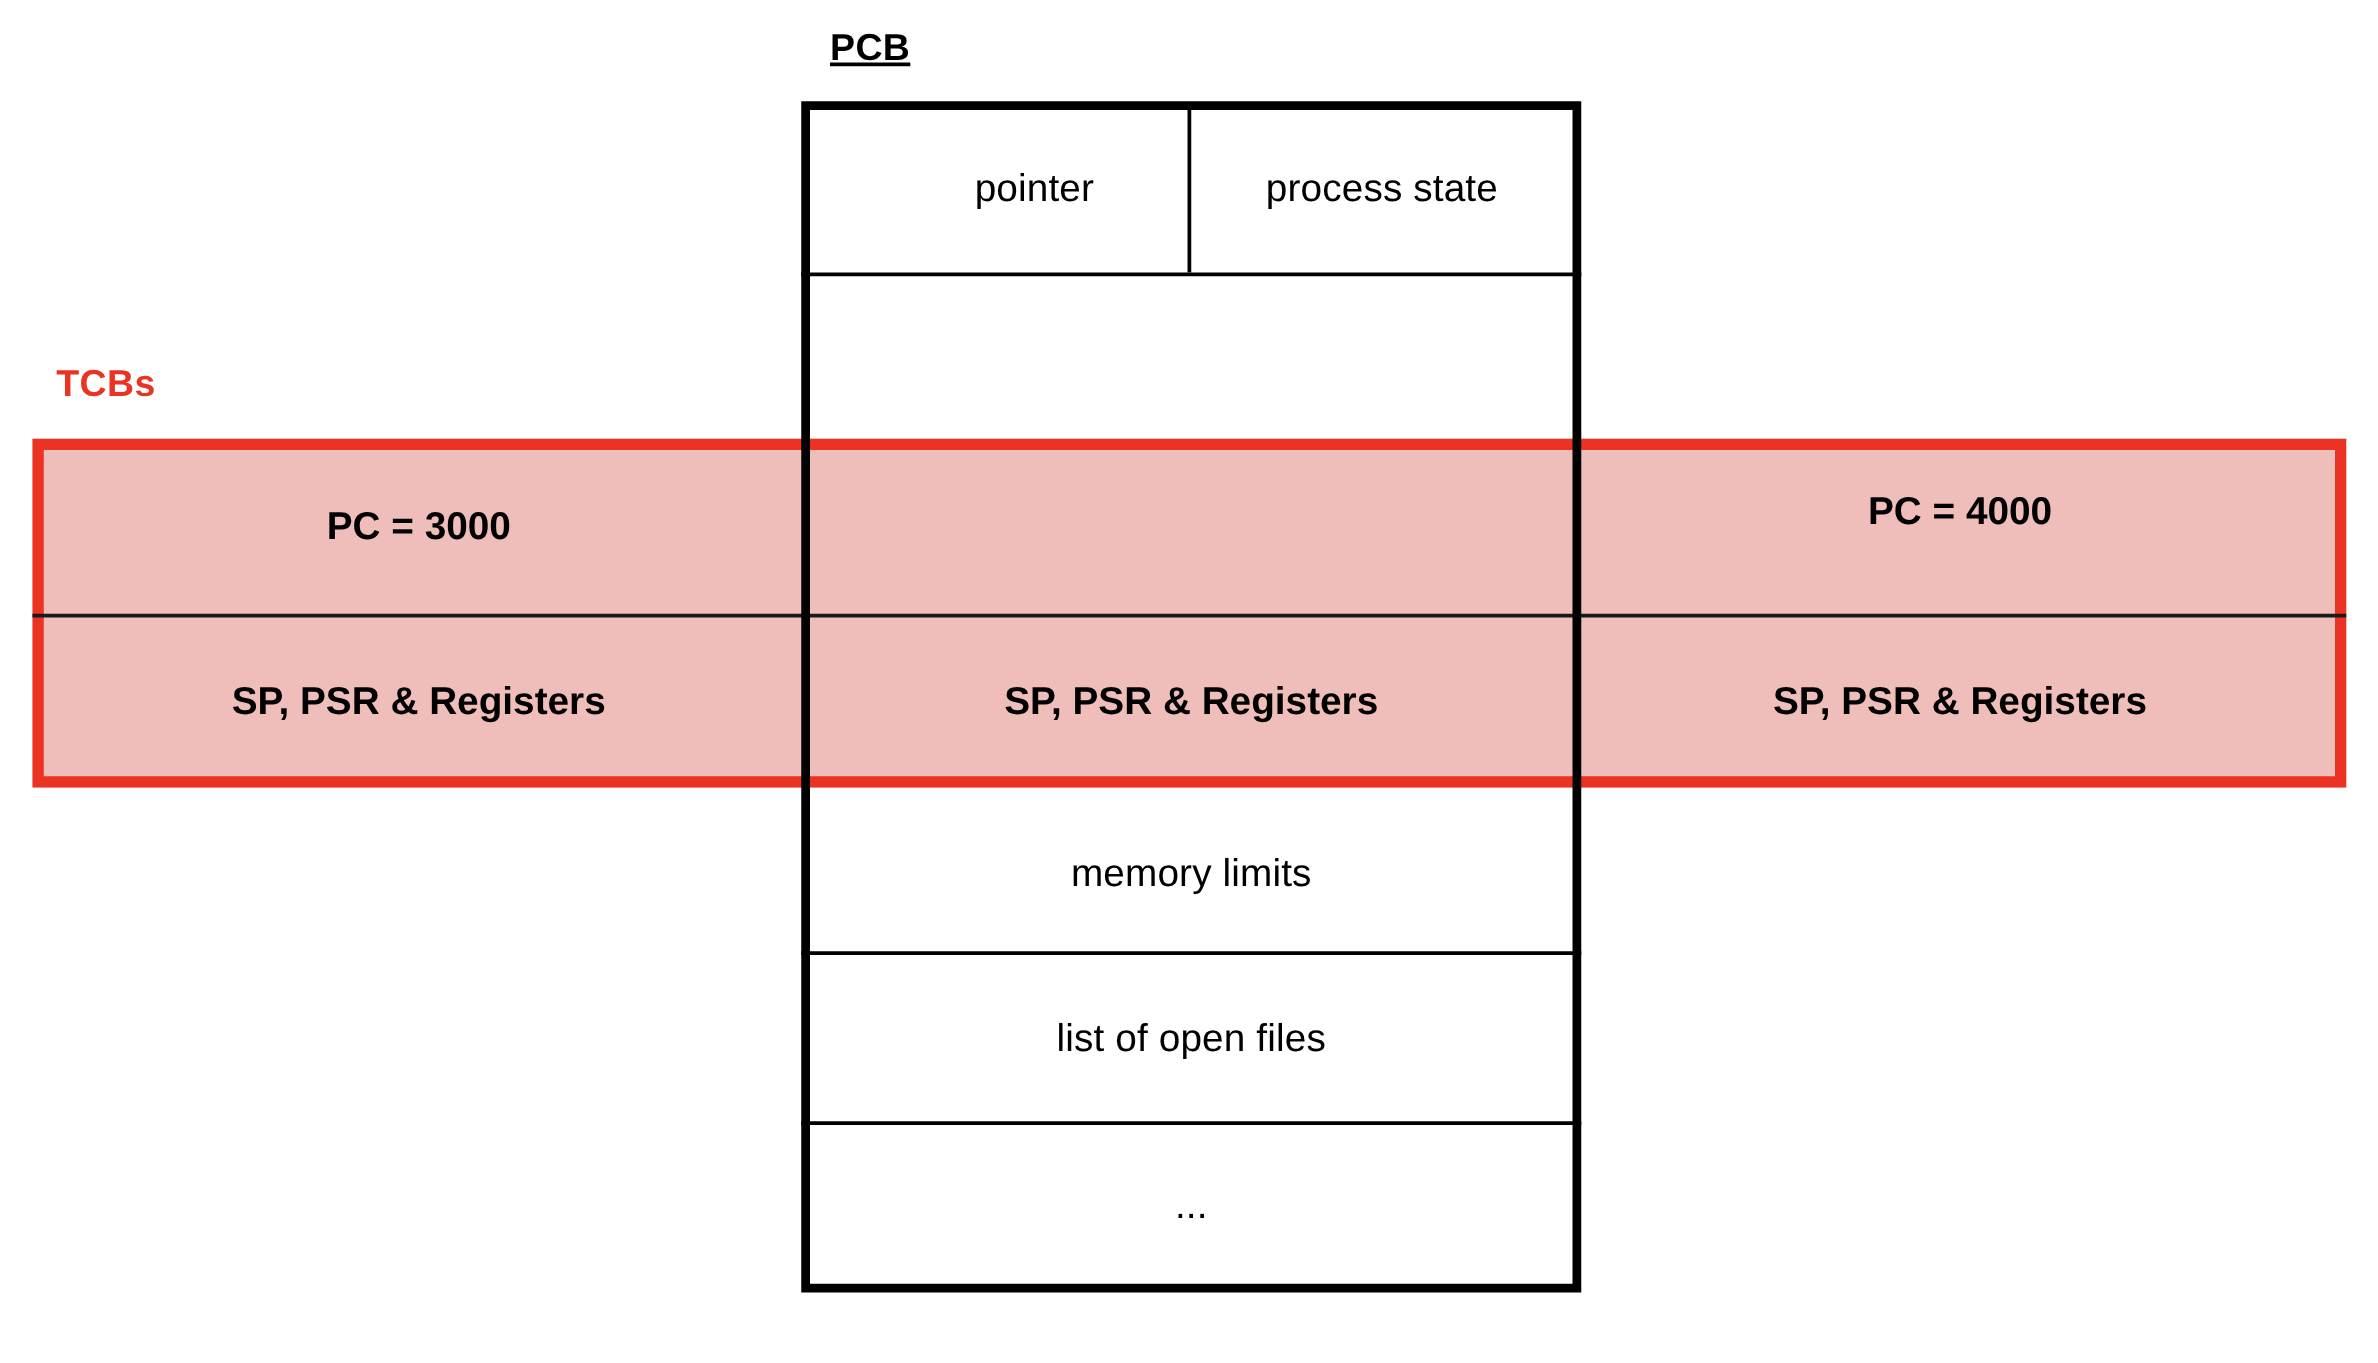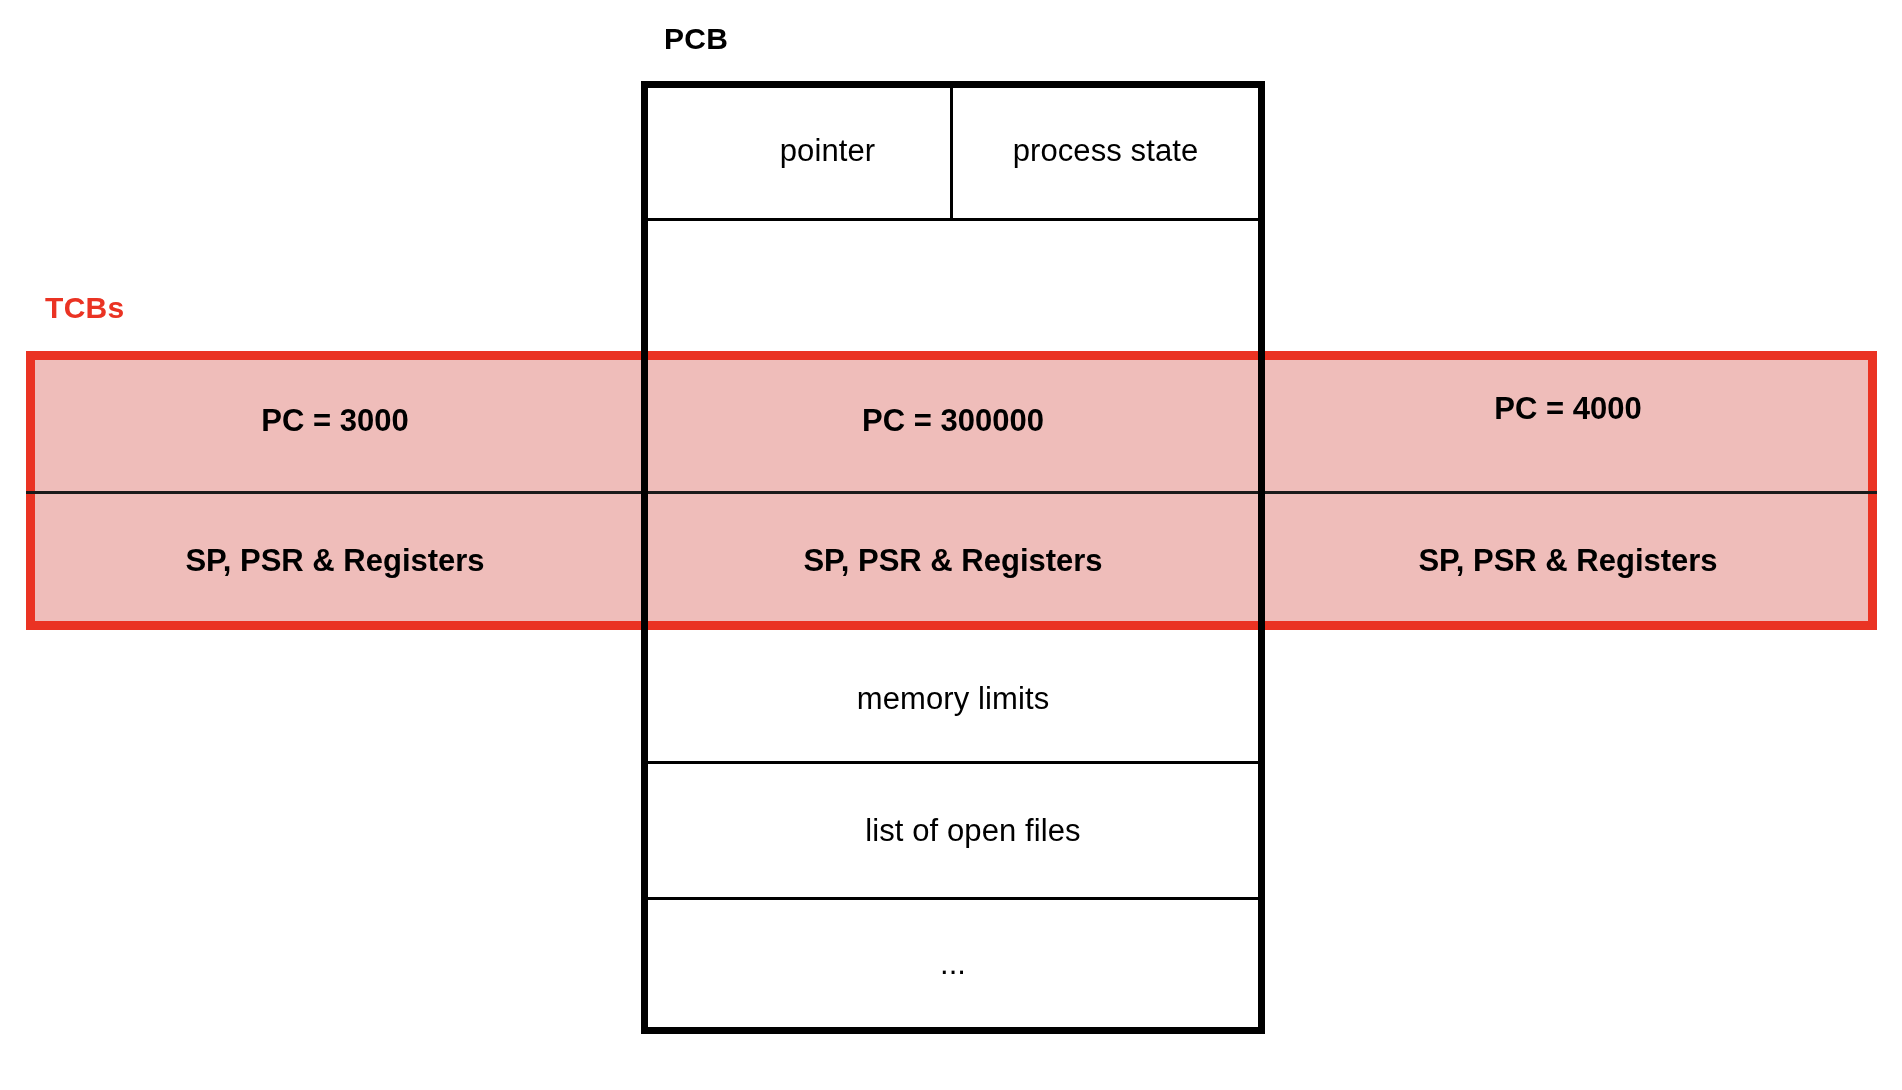--- a/index.html
+++ b/index.html
@@ -103,20 +103,21 @@
   
   .label-pcb {
     position: absolute;
     left: 664px;
     top: 22px;
     font-size: 30px;
     font-weight: bold;
     color: #000000;
     z-index: 40;
     letter-spacing: 0.3px;
+    text-decoration: underline;
   }
   .label-tcbs {
     position: absolute;
     left: 45px;
     top: 243px;
     font-size: 30px;
     font-weight: bold;
     color: #ea3323;
     z-index: 40;
     letter-spacing: 0.3px;
@@ -127,35 +128,34 @@
 <body>
 
 <div id="stage">
 
   <div class="tcb-band"></div>
   <div class="tcb-hline" style="top:491px;"></div>
 
   <div class="tcb-cell" style="left:35px; top:351px; width:600px; height:140px;">PC = 3000</div>
   <div class="tcb-cell" style="left:35px; top:494px; width:600px; height:133px;">SP, PSR &amp; Registers</div>
 
-  <div class="tcb-cell" style="left:648px; top:351px; width:610px; height:140px;">PC = 300000</div>
   <div class="tcb-cell" style="left:648px; top:494px; width:610px; height:133px;">SP, PSR &amp; Registers</div>
 
   <div class="tcb-cell" style="left:1268px; top:351px; width:600px; height:116px;">PC = 4000</div>
   <div class="tcb-cell" style="left:1268px; top:494px; width:600px; height:133px;">SP, PSR &amp; Registers</div>
 
   <div class="pcb-box"></div>
 
   <div class="pcb-hline" style="top:218px;"></div>
   <div class="pcb-hline" style="top:761px;"></div>
   <div class="pcb-hline" style="top:897px;"></div>
   <div class="pcb-vline" style="left:950px; top:84px; height:134px;"></div>
 
   <div class="pcb-cell" style="left:648px; top:84px; width:359px; height:134px;text-align:center;">pointer</div>
   <div class="pcb-cell" style="left:953px; top:84px; width:305px; height:134px;">process state</div>
   <div class="pcb-cell" style="left:648px; top:631px; width:610px; height:135px;">memory limits</div>
-  <div class="pcb-cell" style="left:648px; top:764px; width:610px; height:133px;padding-left:20px;">list of open files</div>
+  <div class="pcb-cell" style="left:648px; top:764px; width:610px; height:133px;">list of open files</div>
   <div class="pcb-cell" style="left:648px; top:900px; width:610px; height:127px;">...</div>
 
   <div class="label-pcb">PCB</div>
   <div class="label-tcbs">TCBs</div>
 
 </div>
 
 </body></html>

